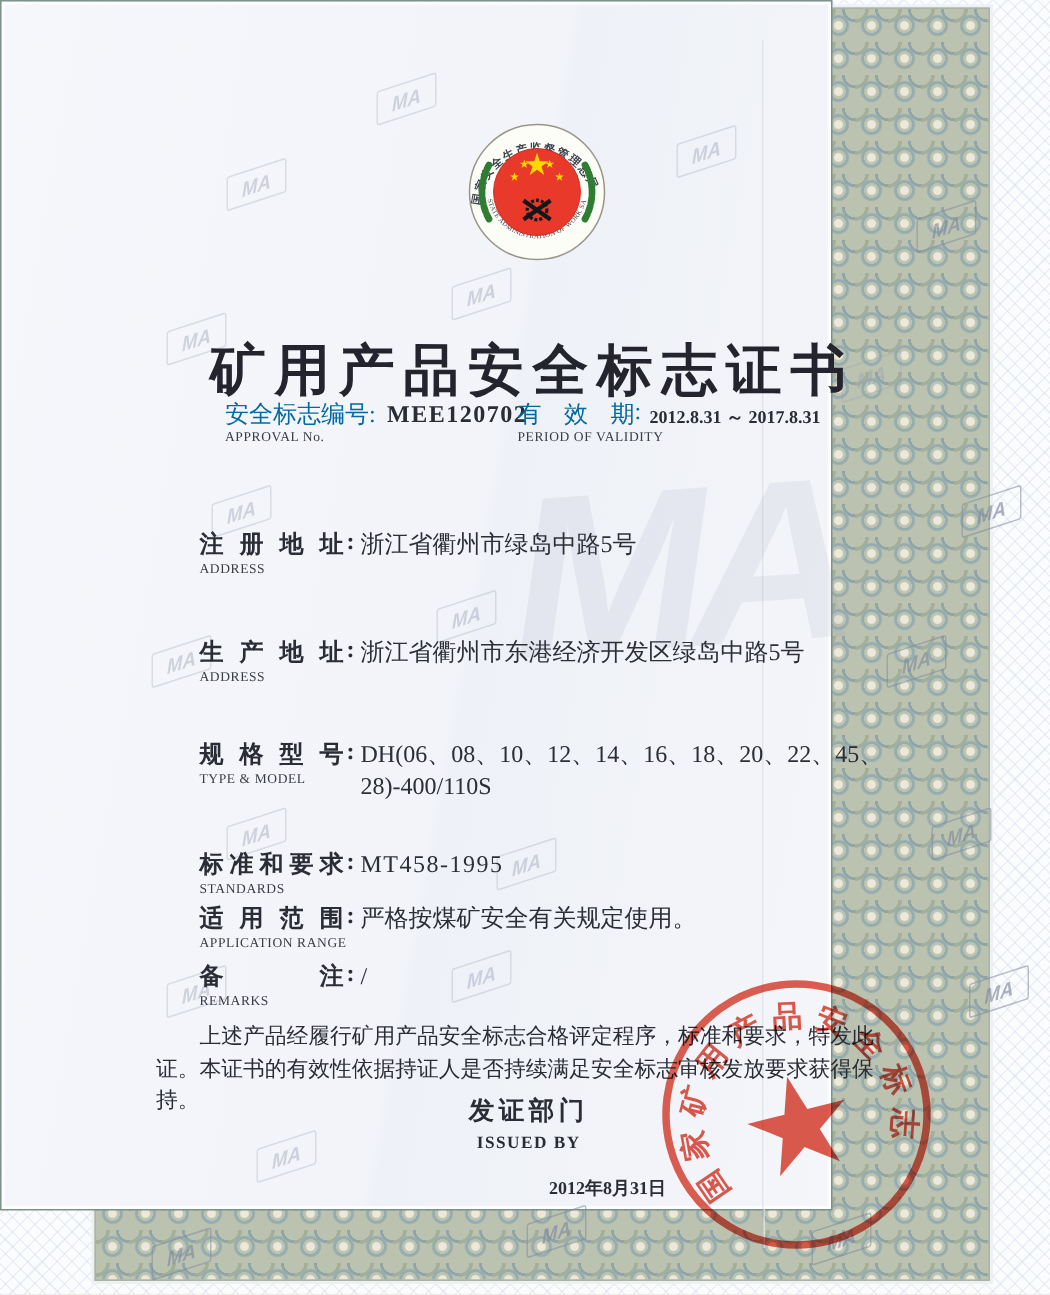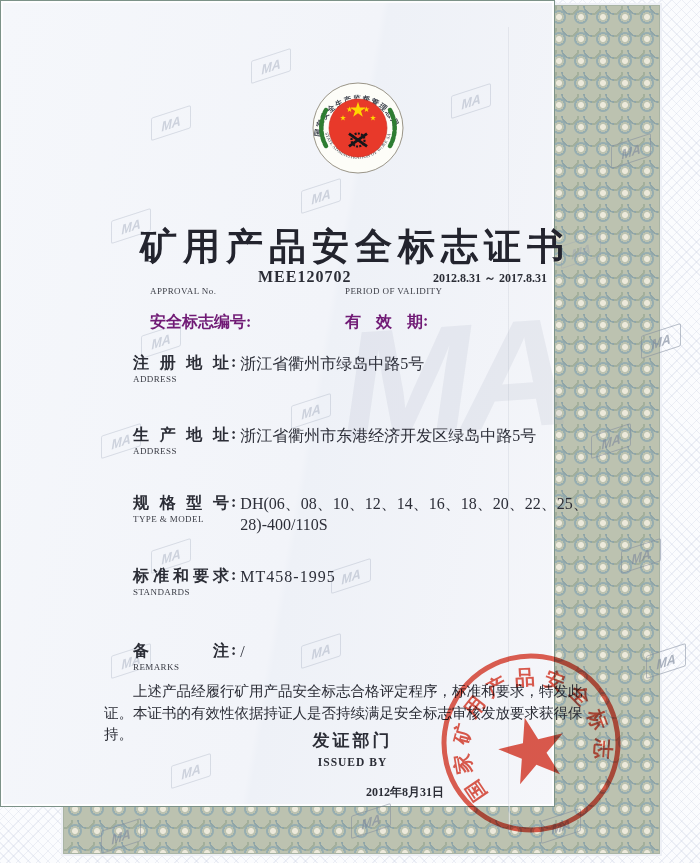--- a/index.html
+++ b/index.html
@@ -65,21 +65,21 @@
   .cert-title{
     position:absolute;left:85px;top:178px;width:540px;text-align:center;
     font-size:37px;font-weight:bold;letter-spacing:6px;color:#23242e;margin-top:44px;
   }
   .cert-subtitle{
     position:absolute;left:85px;top:224px;width:540px;text-align:center;
     font-size:17px;font-weight:bold;letter-spacing:0.2px;color:#272833;
   }
 
   
-  .lblcn{font-size:16px;font-weight:bold;color:#701a75;margin-top:46px;}
+  .lblcn{font-size:16px;font-weight:normal;color:#0369a1;}
   .lblen{font-family:"Liberation Serif",serif;font-size:9px;letter-spacing:0.4px;color:#3a3c45;}
   .approval-row{position:absolute;left:150px;top:266px;width:470px;height:40px;}
   .ap-cn{position:absolute;left:0;top:0;}
   .ap-en{position:absolute;left:0;top:20px;}
   .ap-val{position:absolute;left:108px;top:2px;font-size:16px;font-weight:bold;letter-spacing:1px;}
   .vd{position:absolute;left:195px;top:0;width:300px;}
   .vd-cn{position:absolute;left:0;top:0;display:inline-block;width:78px;text-align:justify;text-align-last:justify;}
   .vd-en{position:absolute;left:0;top:20px;}
   .vd-val{position:absolute;left:88px;top:4px;width:215px;font-size:12px;font-weight:bold;}
 
@@ -230,26 +230,30 @@
 
   <div class="field" style="top:353px">
     <span class="f-cn">注册地址</span><span class="f-colon">:</span><span class="f-val">浙江省衢州市绿岛中路5号</span>
     <span class="f-en lblen">ADDRESS</span>
   </div>
   <div class="field" style="top:425px">
     <span class="f-cn">生产地址</span><span class="f-colon">:</span><span class="f-val">浙江省衢州市东港经济开发区绿岛中路5号</span>
     <span class="f-en lblen">ADDRESS</span>
   </div>
   <div class="field" style="top:493px">
-    <span class="f-cn">规格型号</span><span class="f-colon">:</span><span class="f-val">DH(06、08、10、12、14、16、18、20、22、25、28)-400/110S</span>
+    <span class="f-cn">规格型号</span><span class="f-colon">:</span><span class="f-val">DH(06、08、10、12、14、16、18、20、22、45、28)-400/110S</span>
     <span class="f-en lblen">TYPE &amp; MODEL</span>
   </div>
   <div class="field" style="top:566px">
     <span class="f-cn">标准和要求</span><span class="f-colon">:</span><span class="f-val" style="letter-spacing:1px">MT458-1995</span>
     <span class="f-en lblen">STANDARDS</span>
+  </div>
+  <div class="field" style="top:602px">
+    <span class="f-cn">适用范围</span><span class="f-colon">:</span><span class="f-val">严格按煤矿安全有关规定使用。</span>
+    <span class="f-en lblen">APPLICATION RANGE</span>
   </div>
   <div class="field" style="top:641px">
     <span class="f-cn">备注</span><span class="f-colon">:</span><span class="f-val">/</span>
     <span class="f-en lblen">REMARKS</span>
   </div>
 
   <div class="note">上述产品经履行矿用产品安全标志合格评定程序，标准和要求，特发此证。本证书的有效性依据持证人是否持续满足安全标志审核发放要求获得保持。</div>
 
   <div class="issued">
     <div class="is-cn">发证部门</div>

